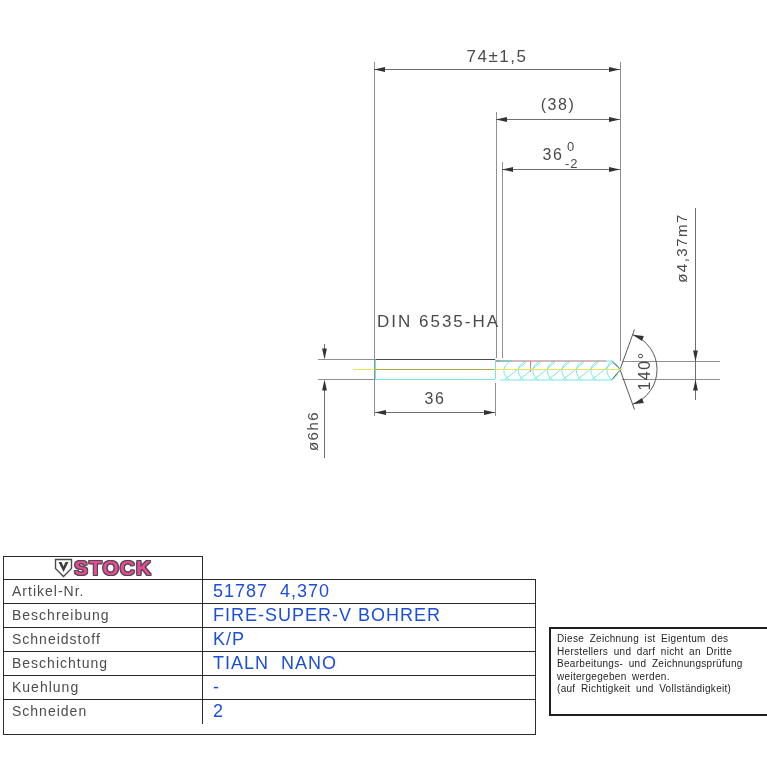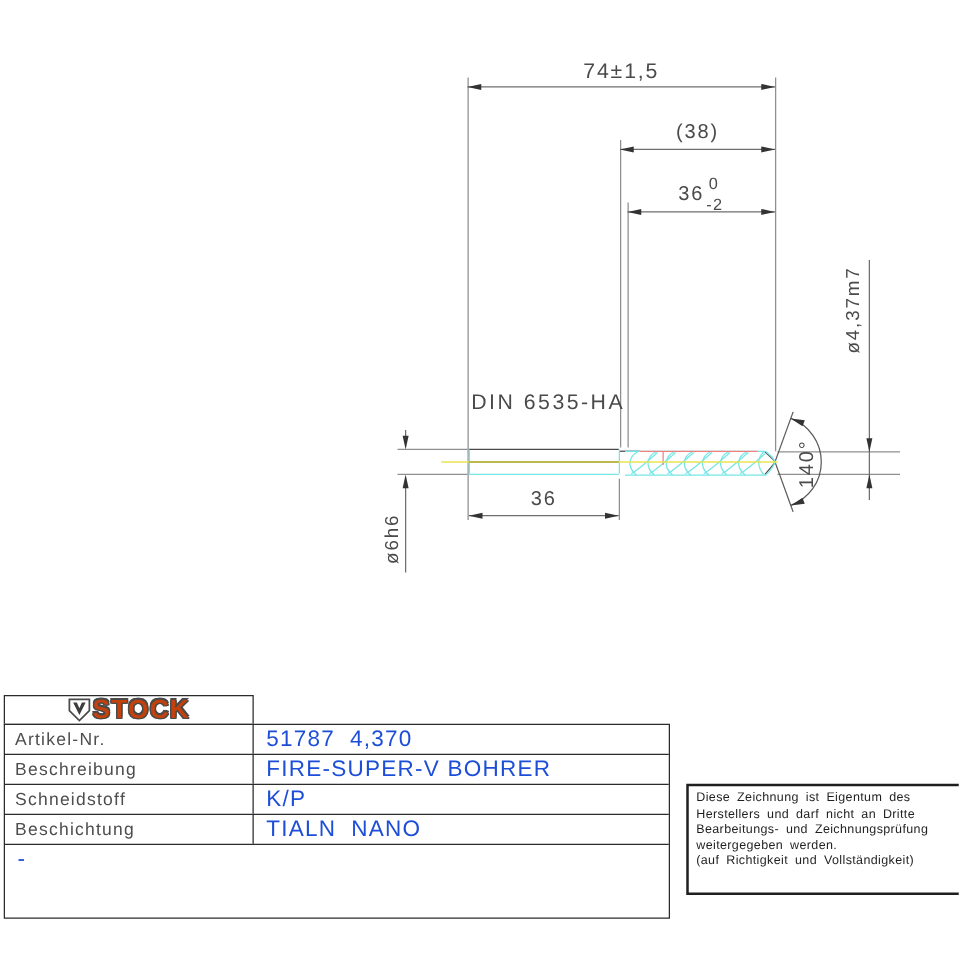--- a/index.html
+++ b/index.html
@@ -4,21 +4,21 @@
 <style>
   html,body{margin:0;padding:0;background:#ffffff;}
   body{width:767px;height:767px;position:relative;overflow:hidden;
        font-family:"Liberation Sans",sans-serif;}
   svg text{font-family:"Liberation Sans",sans-serif;fill:#4a4a4a;}
   .stage{position:absolute;left:0;top:0;}
 
   
   .logo-cell{position:absolute;left:3px;top:556px;width:198px;height:22px;
       border:1px solid #2b2b2b;display:flex;align-items:center;justify-content:center;gap:1px;background:#fff;}
-  .logo-text{font-size:21px;font-weight:bold;letter-spacing:1px;color:#c2410c;line-height:20px;
+  .logo-text{font-size:21px;font-weight:bold;letter-spacing:1px;color:#ec4899;line-height:20px;
       text-shadow:-1px -1px 0 #4a4a4a,1px -1px 0 #4a4a4a,-1px 1px 0 #4a4a4a,1px 1px 0 #4a4a4a,
                   -1px 0 0 #4a4a4a,1px 0 0 #4a4a4a,0 -1px 0 #4a4a4a,0 1px 0 #4a4a4a;}
   .tbl{position:absolute;left:3px;top:579px;width:533px;height:156px;
       border:1px solid #2b2b2b;box-sizing:border-box;background:#fff;}
   .tbl-row{display:flex;height:24px;box-sizing:border-box;border-bottom:1px solid #2b2b2b;}
   .tbl-row:last-child{border-bottom:none;}
   .tbl-lbl{width:199px;box-sizing:border-box;border-right:1px solid #2b2b2b;
       padding-left:8px;font-size:14px;letter-spacing:1px;color:#4d4d4d;line-height:23px;white-space:pre;}
   .tbl-val{flex:1;padding-left:10px;font-size:18px;letter-spacing:1px;
       color:#1d4ed8;line-height:23px;white-space:pre;}
@@ -152,21 +152,26 @@
   </div>
   <div class="tbl-row">
     <div class="tbl-lbl">Schneidstoff</div>
     <div class="tbl-val">K/P</div>
   </div>
   <div class="tbl-row">
     <div class="tbl-lbl">Beschichtung</div>
     <div class="tbl-val">TIALN  NANO</div>
   </div>
   <div class="tbl-row">
+    <div class="tbl-lbl">Kuehlung</div>
     <div class="tbl-val">-</div>
+  </div>
+  <div class="tbl-row">
+    <div class="tbl-lbl">Schneiden</div>
+    <div class="tbl-val">2</div>
   </div>
 </div>
 
 <div class="note">
   <div>Diese Zeichnung ist Eigentum des</div>
   <div>Herstellers und darf nicht an Dritte</div>
   <div>Bearbeitungs- und Zeichnungsprüfung</div>
   <div>weitergegeben werden.</div>
   <div>(auf Richtigkeit und Vollständigkeit)</div>
 </div>

